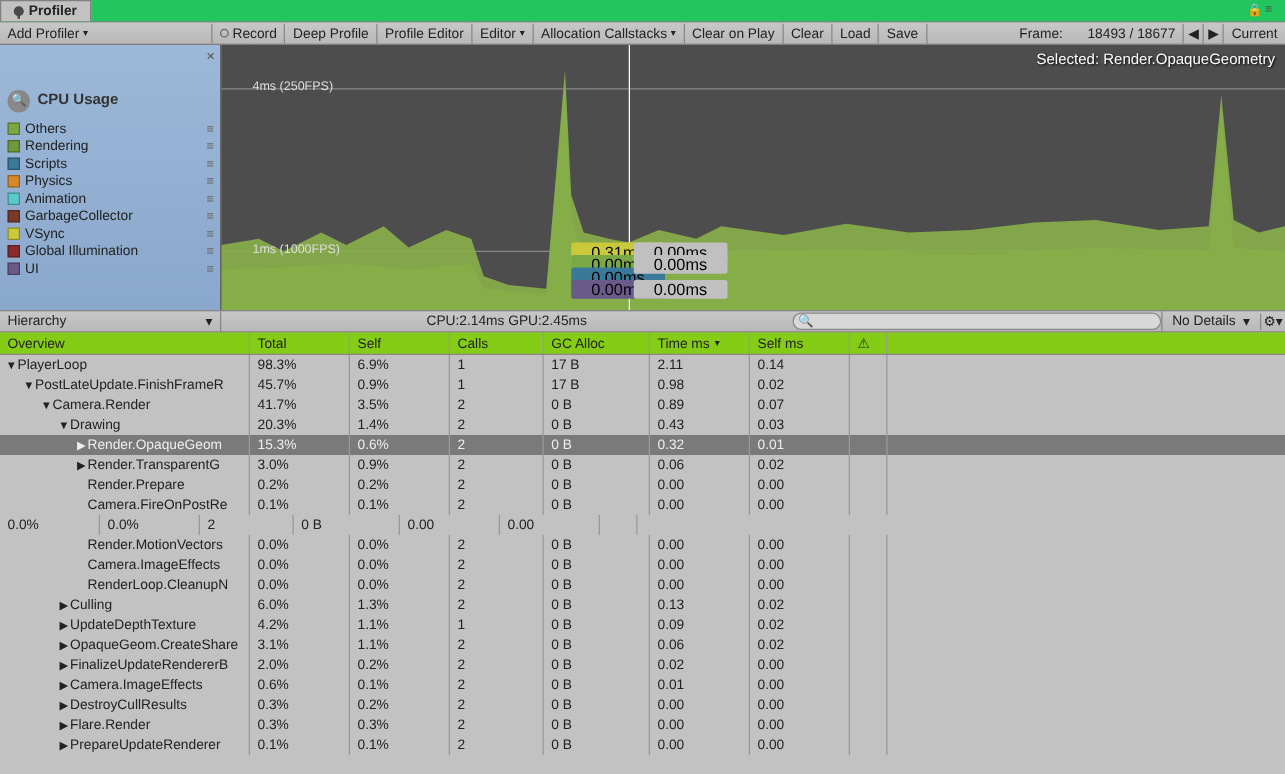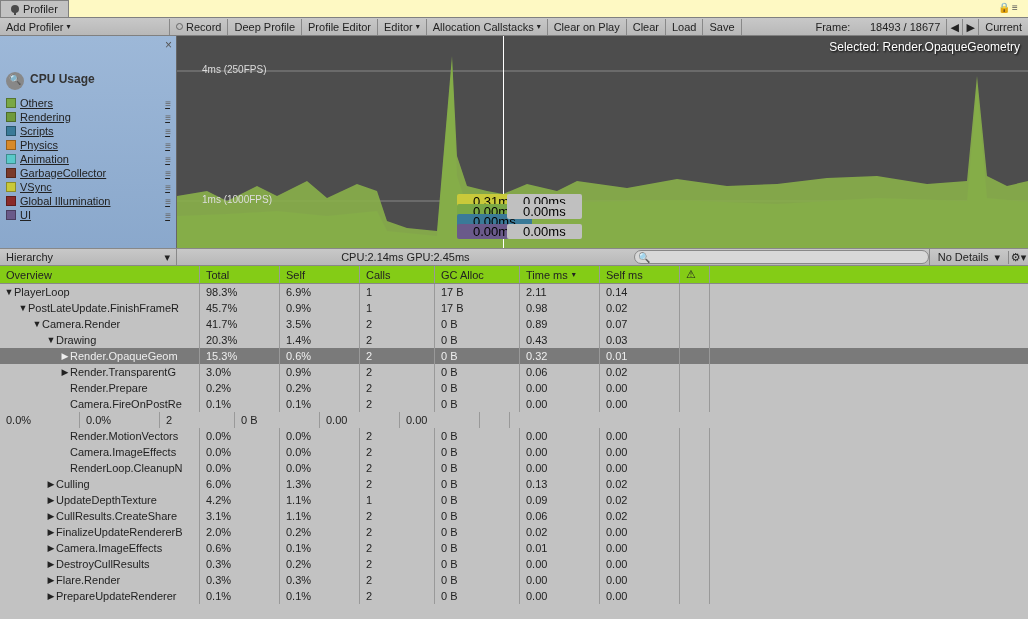--- a/index.html
+++ b/index.html
@@ -1,18 +1,18 @@
 <!DOCTYPE html>
 <html><head>
 <meta charset="utf-8">
 <style>
 * { box-sizing: border-box; margin: 0; padding: 0; font-family: Arial, sans-serif; }
 body { background: #a5a5a5; width: 1028px; height: 619px; overflow: hidden; position: relative; font-size: 11px; color: #222; }
 
-.tab-bar { height: 18px; background: #fef9c3; border-bottom: 1px solid #808080; display: flex; align-items: flex-end; }
+.tab-bar { height: 18px; background: #22c55e; border-bottom: 1px solid #808080; display: flex; align-items: flex-end; font-weight: bold; }
 .tab { background: #c2c2c2; border: 1px solid #808080; border-bottom: none; padding: 2px 10px; height: 17px; display: flex; align-items: center; gap: 4px; font-size: 11px; }
 .tab-icon { width: 8px; height: 8px; background: #4a4a4a; border-radius: 50%; position: relative; }
 .tab-icon::after { content: ''; position: absolute; width: 2px; height: 3px; background: #4a4a4a; bottom: -2px; left: 3px; }
 .win-controls { position: absolute; top: 2px; right: 4px; display: flex; gap: 2px; font-size: 10px; color: #555; }
 .win-btn { width: 12px; height: 10px; cursor: pointer; }
 
 .toolbar { height: 18px; background: linear-gradient(#c8c8c8, #b8b8b8); border-bottom: 1px solid #808080; display: flex; align-items: center; }
 .tb-btn { height: 16px; padding: 0 6px; border-right: 1px solid #888; display: flex; align-items: center; font-size: 11px; cursor: pointer; white-space: nowrap; }
 .tb-btn.dropdown::after { content: '▾'; margin-left: 3px; font-size: 8px; }
 .add-profiler { width: 170px; padding-left: 6px; }
@@ -21,21 +21,21 @@
 .frame-nav { width: 16px; text-align: center; cursor: pointer; border-left: 1px solid #888; height: 16px; line-height: 16px; font-size: 11px; }
 
 .main-area { display: flex; height: 212px; }
 .cpu-panel { width: 177px; background: linear-gradient(#9db8d8, #8aa8cc); border-right: 1px solid #666; position: relative; }
 .cpu-header { display: flex; align-items: flex-start; padding: 4px 6px; gap: 6px; margin-top: 32px; }
 .cpu-close { position: absolute; top: 2px; right: 4px; font-size: 12px; color: #555; cursor: pointer; }
 .cpu-icon { width: 18px; height: 18px; background: #888; border-radius: 50%; position: relative; }
 .cpu-icon::after { content: '🔍'; font-size: 10px; position: absolute; top: 2px; left: 3px; }
 .cpu-title { font-size: 12px; font-weight: bold; color: #333; }
 .legend { padding: 2px 0; }
-.legend-item { display: flex; align-items: center; padding: 0 6px; height: 14px; font-size: 11px; text-decoration: underline; }
+.legend-item { display: flex; align-items: center; padding: 0 6px; height: 14px; font-size: 11px; }
 .swatch { width: 10px; height: 10px; margin-right: 4px; border: 1px solid rgba(0,0,0,0.3); }
 .drag-handle { margin-left: auto; color: #666; font-size: 10px; letter-spacing: -1px; }
 
 .graph-area { flex: 1; background: #4d4d4d; position: relative; overflow: hidden; }
 .selected-text { position: absolute; top: 4px; right: 8px; color: #fff; font-size: 12px; text-shadow: 1px 1px 2px #000; }
 .graph-label { position: absolute; color: #ddd; font-size: 10px; left: 6px; margin-left: 19px; }
 .graph-svg { width: 100%; height: 100%; }
 .playhead { position: absolute; top: 0; bottom: 0; width: 1px; background: #fff; left: 326px; }
 .readout { position: absolute; font-size: 13px; padding: 0 16px; border-radius: 2px; color: #000; }
 
@@ -385,21 +385,21 @@
     <div class="col c-self">1.1%</div>
     <div class="col c-calls">1</div>
     <div class="col c-gc">0 B</div>
     <div class="col c-time">0.09</div>
     <div class="col c-selfms">0.02</div>
     <div class="col c-warn"></div>
     </div>
     <div class="row">
     <div class="col c-ov indent-3">
         <span class="expander">▶</span>
-        <span>CullResults.CreateShare</span>
+        <span>OpaqueGeom.CreateShare</span>
       </div>
     <div class="col c-total">3.1%</div>
     <div class="col c-self">1.1%</div>
     <div class="col c-calls">2</div>
     <div class="col c-gc">0 B</div>
     <div class="col c-time">0.06</div>
     <div class="col c-selfms">0.02</div>
     <div class="col c-warn"></div>
     </div>
     <div class="row">

